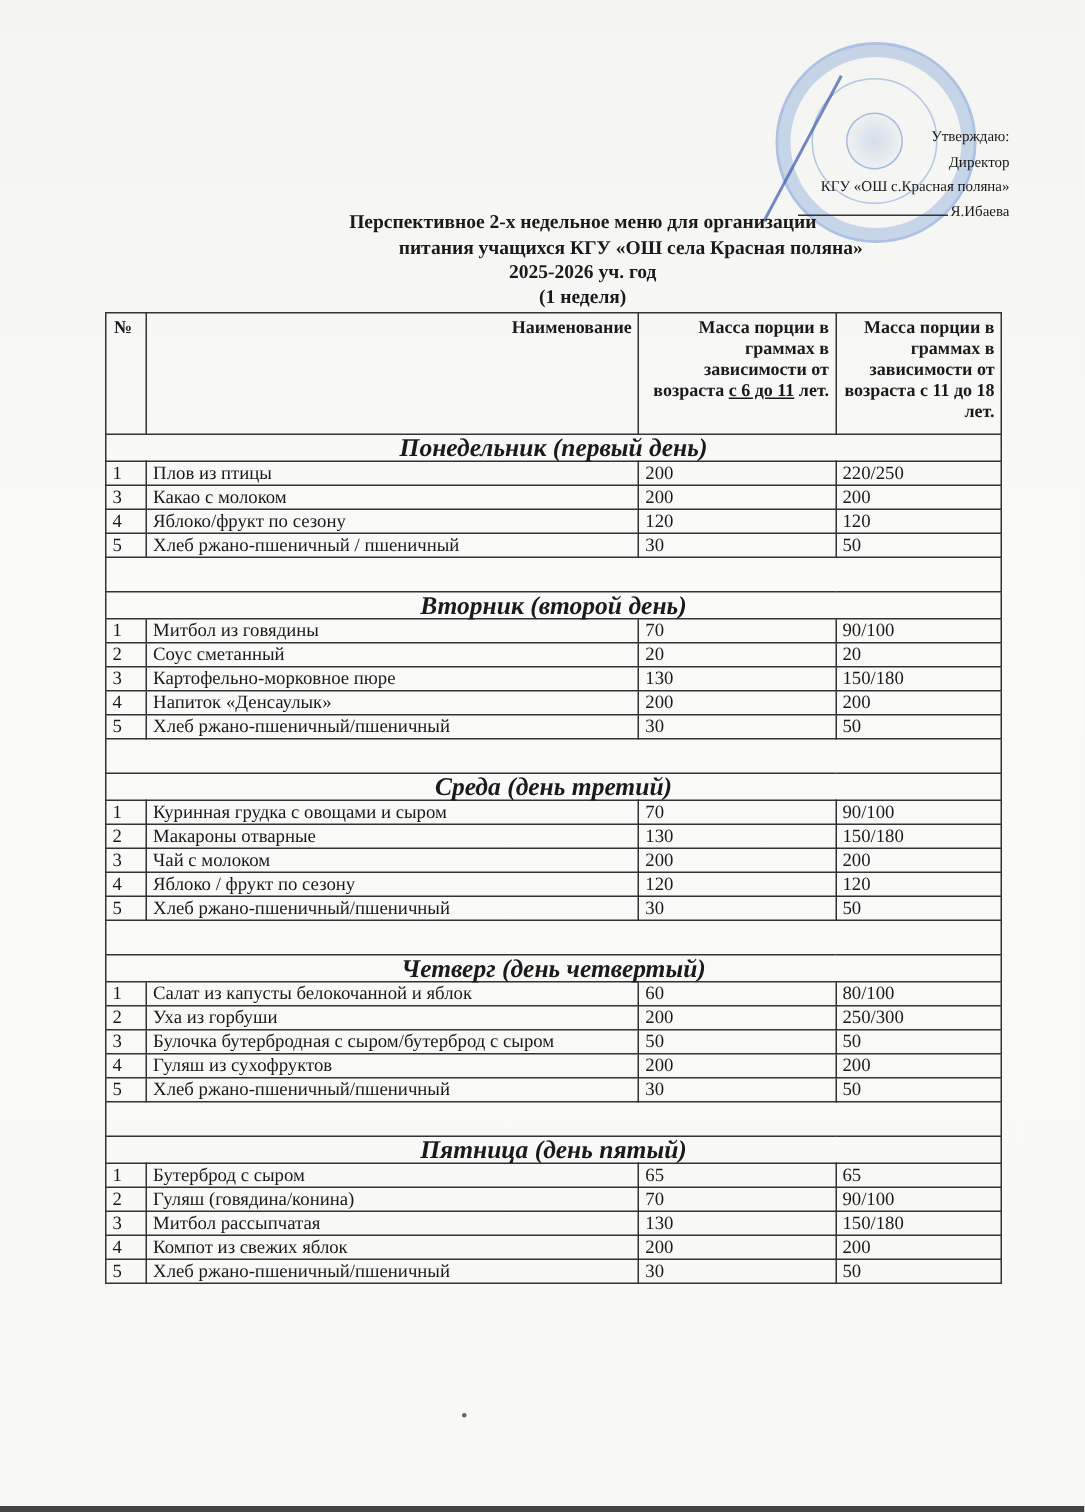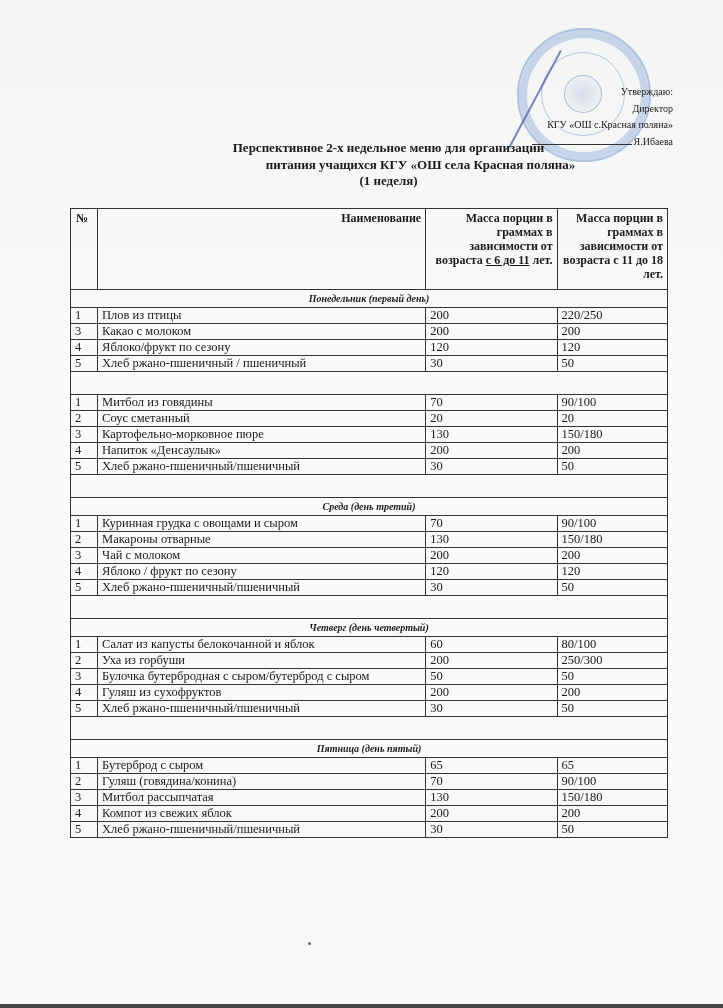--- a/index.html
+++ b/index.html
@@ -57,21 +57,21 @@
   table.menu th {
     font-weight: bold; vertical-align: top; text-align: right; font-size: 12px; line-height: 14px;
     padding-top: 2px; height: 78px;
   }
   table.menu th.num { width: 17px; text-align: left; padding-left: 5px; }
   table.menu th.name { width: 318px; }
   table.menu th.c1 { width: 122px; }
   table.menu th.c2 { width: 101px; }
   .u { text-decoration: underline; }
   tr.day td {
-    text-align: center; font-weight: bold; font-style: italic; font-size: 10px; height: 17px;
+    text-align: center; font-weight: bold; font-style: italic; font-size: 17px; height: 17px;
   }
   tr.spacer td { height: 22px; }
   tr.spacer td.blank { border-left: 1px solid #333; border-right: 1px solid #333; }
   td.n { text-align: left; padding-left: 6px; }
   td.val { text-align: left; vertical-align: top; line-height: 14px; }
   td.nm { vertical-align: bottom; margin-top: 21px; }
   .dot {
     position: absolute; left: 308px; top: 942px; width: 3px; height: 3px;
     background: #666; border-radius: 50%;
   }
@@ -93,20 +93,21 @@
   <div class="approval">
     <div>Утверждаю:</div>
     <div>Директор</div>
     <div>КГУ «ОШ с.Красная поляна»</div>
     <div><span class="sig-line"></span><span>Я.Ибаева</span></div>
   </div>
 
   <div class="title">
     <div>Перспективное 2-х недельное меню для организации</div>
     <div class="line2">питания учащихся КГУ «ОШ села Красная поляна»</div>
+    <div>2025-2026 уч. год</div>
     <div>(1 неделя)</div>
   </div>
 
   <table class="menu">
     <thead>
       <tr>
         <th class="num">№</th>
         <th class="name">Наименование</th>
         <th class="c1"><span>Масса порции в граммах в зависимости от возраста </span><span class="u">с 6 до 11</span><span> лет.</span></th>
         <th class="c2">Масса порции в граммах в зависимости от возраста с 11 до 18 лет.</th>
@@ -136,20 +137,23 @@
         </tr>
         <tr>
           <td class="n">5</td>
           <td class="nm">Хлеб ржано-пшеничный / пшеничный</td>
           <td class="val">30</td>
           <td class="val">50</td>
         </tr>
         <tr class="spacer">
           <td colspan="4" class="blank"></td>
         </tr>
+        <tr class="day">
+          <td colspan="4">Вторник (второй день)</td>
+        </tr>
         <tr>
           <td class="n">1</td>
           <td class="nm">Митбол из говядины</td>
           <td class="val">70</td>
           <td class="val">90/100</td>
         </tr>
         <tr>
           <td class="n">2</td>
           <td class="nm">Соус сметанный</td>
           <td class="val">20</td>

